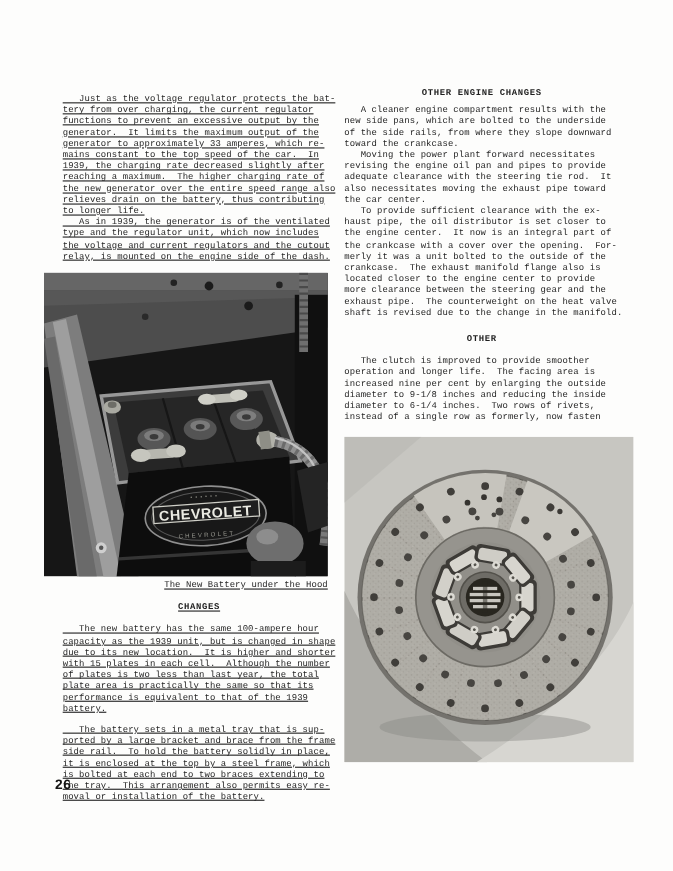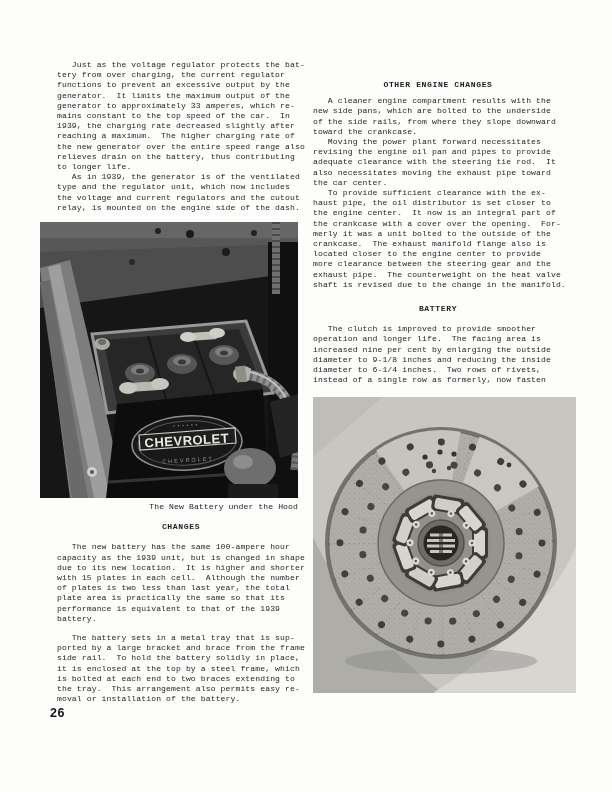--- a/index.html
+++ b/index.html
@@ -1,21 +1,21 @@
 <!DOCTYPE html>
 <html><head>
 <meta charset="utf-8">
 <style>
   html,body{margin:0;padding:0;background:#ffffff;}
   .page{
     position:relative;width:612px;height:792px;background:#fdfdfc;overflow:hidden;
     font-family:"Liberation Mono","DejaVu Sans Mono",monospace;color:#1e1e1e;
   }
   .col{position:absolute;}
-  .col-left{left:57px;top:60px;width:248px;}
+  .col-left{left:57px;top:86px;width:248px;text-decoration:underline;}
   .col-right{left:313px;top:70px;width:250px;}
   .body-text{
     margin:0;font-size:8.1px;line-height:10.2px;white-space:pre;
     letter-spacing:0.1px;color:#1e1e1e;
   }
   .sect-heading{
     font-size:8.1px;line-height:10.2px;font-weight:bold;
     text-align:center;letter-spacing:0.6px;margin:10px;
   }
   .caption{
@@ -176,21 +176,21 @@
 haust pipe, the oil distributor is set closer to
 the engine center.  It now is an integral part of
 the crankcase with a cover over the opening.  For-
 merly it was a unit bolted to the outside of the
 crankcase.  The exhaust manifold flange also is
 located closer to the engine center to provide
 more clearance between the steering gear and the
 exhaust pipe.  The counterweight on the heat valve
 shaft is revised due to the change in the manifold.</p>
 
-    <h3 class="sect-heading heading-clutch">BATTERY</h3>
+    <h3 class="sect-heading heading-clutch">OTHER</h3>
     <p class="body-text">   The clutch is improved to provide smoother
 operation and longer life.  The facing area is
 increased nine per cent by enlarging the outside
 diameter to 9-1/8 inches and reducing the inside
 diameter to 6-1/4 inches.  Two rows of rivets,
 instead of a single row as formerly, now fasten</p>
 
 
     <figure class="fig fig-clutch">
       <svg width="263" height="296" viewBox="0 0 263 296" xmlns="http://www.w3.org/2000/svg">

